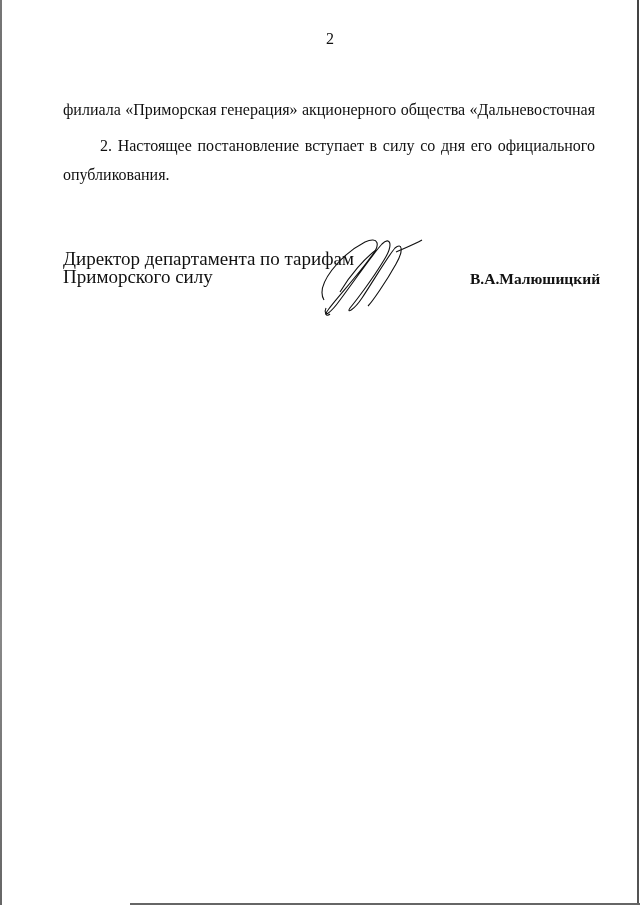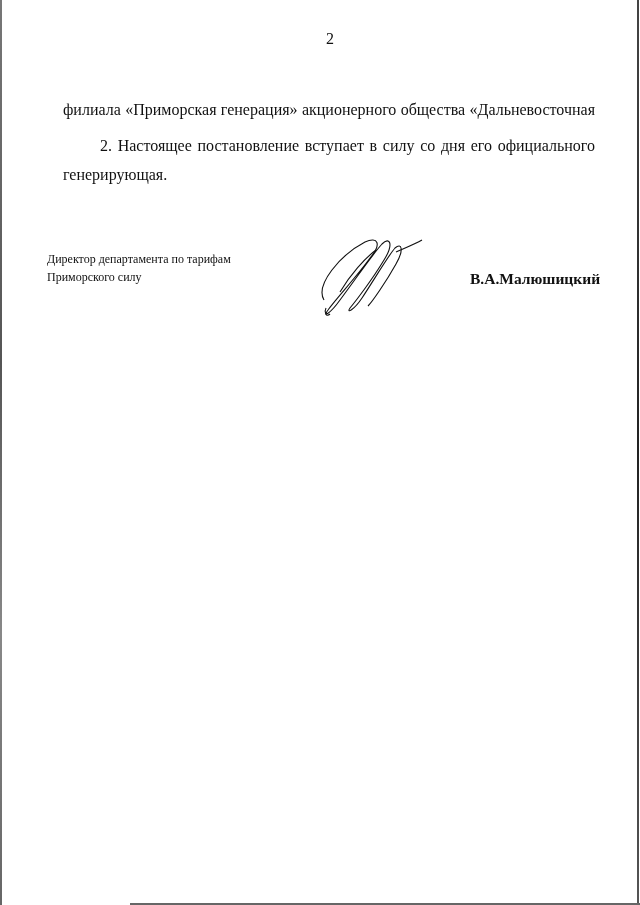--- a/index.html
+++ b/index.html
@@ -13,38 +13,38 @@
   .edge-bottom { position: absolute; left: 130px; bottom: 0; width: 510px; height: 2px;
                  background: #666; }
   .page-number { position: absolute; top: 30px; left: 0; width: 660px; text-align: center;
                  font-size: 16px; }
   .para { position: absolute; left: 63px; width: 532px; font-size: 16px; line-height: 29px; }
   .justify { text-align: justify; text-align-last: justify; }
   .p1a { top: 95px; }
   .p1b { top: 108px; }
   .p2a { top: 131px; text-indent: 37px; }
   .p2b { top: 160px; }
-  .sig-title { position: absolute; left: 47px; top: 250px; font-size: 12px; line-height: 18px; }
+  .sig-title { position: absolute; left: 63px; top: 250px; font-size: 19px; line-height: 18px; }
   .sig-name { position: absolute; left: 470px; top: 270px; font-size: 15.5px; font-weight: bold; }
   .signature { position: absolute; left: 310px; top: 230px; width: 120px; height: 90px; }
 </style>
 </head>
 <body>
 
 <div class="page">
   <div class="edge-left"></div>
   <div class="edge-right"></div>
   <div class="edge-bottom"></div>
 
   <div class="page-number">2</div>
 
   <div class="para justify p1a">филиала «Приморская генерация» акционерного общества «Дальневосточная</div>
 
   <div class="para justify p2a">2. Настоящее постановление вступает в силу со дня его официального</div>
-  <div class="para p2b">генерирующая.</div>
+  <div class="para p2b">опубликования.</div>
 
   <div class="sig-title">
     <div>Директор департамента по тарифам</div>
     <div>Приморского силу</div>
   </div>
 
   <svg class="signature" viewBox="0 0 120 90">
     <g fill="none" stroke="#111" stroke-width="1.1">
       <path d="M14 70 C 5 55, 30 25, 55 12 C 68 6, 72 14, 60 28 C 48 45, 25 70, 18 80 C 12 88, 20 84, 30 70 C 45 50, 62 25, 72 14 C 80 6, 84 14, 74 30 C 62 50, 45 72, 40 78 C 36 84, 44 80, 52 68 C 64 50, 78 26, 85 18 C 92 12, 94 20, 86 34 C 76 52, 62 72, 58 76"></path>
       <path d="M30 62 C 40 45, 55 28, 66 20"></path>

